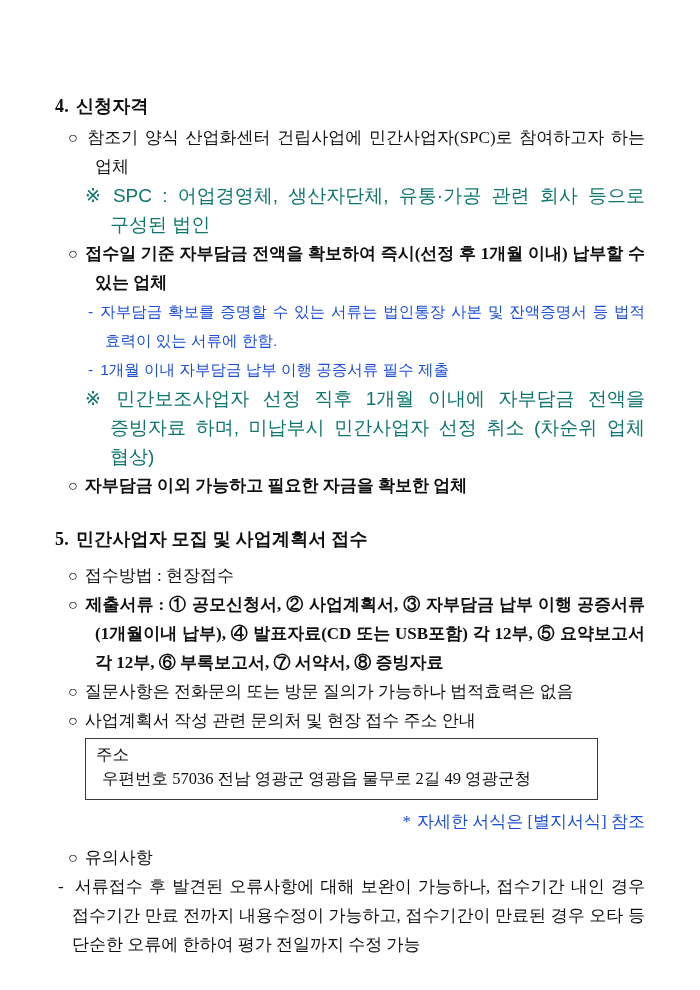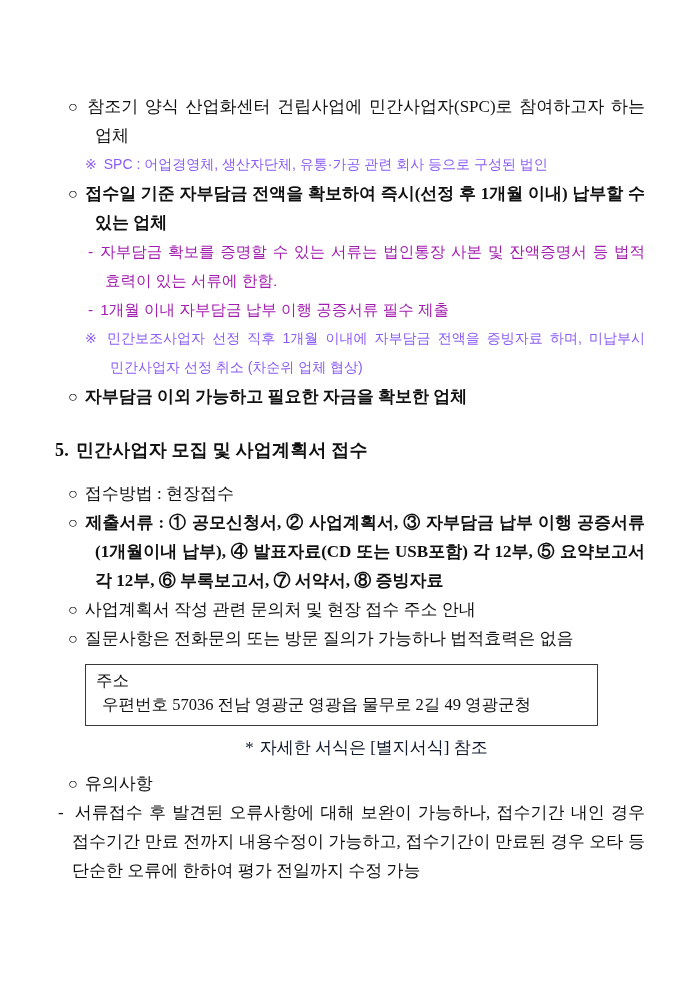--- a/index.html
+++ b/index.html
@@ -26,101 +26,102 @@
 
   
   .heading {
     font-size: 18px;
     font-weight: bold;
     text-align: left;
     letter-spacing: 0.2px;
   }
   .heading .marker { margin-right: 7px; }
   .heading-4 { margin-bottom: 2px; }
-  .heading-5 { margin-top: 25px; margin-bottom: 14px; }
+  .heading-5 { margin-top: 25px; margin-bottom: 7px; }
 
   
   .o-item { padding-left: 40px; text-indent: -27px; }
   .o-item .marker { margin-right: 7px; font-size: 16px; }
 
   
   .note-sans {
     padding-left: 55px;
     text-indent: -25px;
     font-family: "Liberation Sans", "DejaVu Sans", sans-serif;
-    font-size: 14px;
-    color: #8b5cf6;
+    font-size: 19px;
+    color: #0f766e;
   }
   .note-sans .marker { margin-right: 7px; }
 
   
   .dash-blue {
     padding-left: 50px;
     text-indent: -17px;
     font-family: "Liberation Sans", "DejaVu Sans", sans-serif;
     font-size: 15.5px;
-    color: #a21caf;
+    color: #1d4ed8;
   }
   .dash-blue .marker { margin-right: 7px; }
 
   
   .dash-plain { padding-left: 17px; text-indent: -14px; }
   .dash-plain .marker { margin-right: 11px; }
 
   
   .star-note {
     padding-left: 45px;
     text-indent: -12px;
-    color: #0f172a;
+    color: #1d4ed8;
     margin: 4px 0 7px 0;
-    text-align: center;
+    text-align: right;
     font-family: Liberation Serif, serif;
   }
   .star-note .marker { margin-right: 6px; }
 
   
   .seg-normal { font-weight: normal; }
   .seg-bold { font-weight: bold; }
   .seg-bold-underline {
     font-weight: bold;
     text-decoration: underline;
     text-underline-offset: 3px;
   }
 
   
   .info-box {
-    margin: 11px 0 7px 30px;
+    margin: 3px 0 7px 30px;
     width: 489px;
     border: 1px solid #3a3a3a;
     padding: 4px 12px 8px 10px;
     font-size: 16.5px;
     line-height: 24px;
     text-align: left;
     word-break: keep-all;
   }
   .box-line { white-space: nowrap; }
   .box-line + .box-line { padding-left: 6px; }
 </style>
 </head>
 <body>
 
 <div class="doc">
   <div>
+      <div class="block heading heading-4"><span class="marker">4.</span><span class="seg-bold">신청자격</span></div>
       <div class="block o-item"><span class="marker">○</span><span class="seg-normal">참조기 양식 산업화센터 건립사업에 민간사업자(SPC)로 참여하고자 하는 업체</span></div>
       <div class="block note-sans"><span class="marker">※</span><span class="seg-normal">SPC : 어업경영체, 생산자단체, 유통·가공 관련 회사 등으로 구성된 법인</span></div>
       <div class="block o-item"><span class="marker">○</span><span class="seg-bold">접수일 기준 자부담금 전액을 확보하여 즉시(선정 후 1개월 이내) 납부할 수 있는 업체</span></div>
       <div class="block dash-blue"><span class="marker">-</span><span class="seg-normal">자부담금 확보를 증명할 수 있는 서류는 법인통장 사본 및 잔액증명서 등 법적 효력이 있는 서류에 한함.</span></div>
       <div class="block dash-blue"><span class="marker">-</span><span class="seg-normal">1개월 이내 자부담금 납부 이행 공증서류 필수 제출</span></div>
       <div class="block note-sans"><span class="marker">※</span><span class="seg-normal">민간보조사업자 선정 직후 1개월 이내에 자부담금 전액을 증빙자료 하며, 미납부시 민간사업자 선정 취소 (차순위 업체 협상)</span></div>
       <div class="block o-item"><span class="marker">○</span><span class="seg-bold">자부담금 이외 가능하고 필요한 자금을 확보한 업체</span></div>
       <div class="block heading heading-5"><span class="marker">5.</span><span class="seg-bold">민간사업자 모집 및 사업계획서 접수</span></div>
       <div class="block o-item"><span class="marker">○</span><span class="seg-normal">접수방법 : 현장접수</span></div>
       <div class="block o-item"><span class="marker">○</span><span class="seg-bold">제출서류 : ① 공모신청서, ② 사업계획서, ③ 자부담금 납부 이행 공증서류(1개월이내 납부), ④ 발표자료(CD 또는 USB포함) 각 12부, ⑤ 요약보고서 각 12부, ⑥ 부록보고서, ⑦ 서약서, ⑧ 증빙자료</span></div>
+      <div class="block o-item"><span class="marker">○</span><span class="seg-normal">질문사항은 전화문의 또는 방문 질의가 가능하나 법적효력은 없음</span></div>
       <div class="block o-item"><span class="marker">○</span><span class="seg-normal">사업계획서 작성 관련 문의처 및 현장 접수 주소 안내</span></div>
-      <div class="block o-item"><span class="marker">○</span><span class="seg-normal">질문사항은 전화문의 또는 방문 질의가 가능하나 법적효력은 없음</span></div>
       <div class="info-box">
         <div class="box-line">주소</div>
         <div class="box-line">우편번호 57036   전남 영광군 영광읍 물무로 2길 49 영광군청</div>
       </div>
       <div class="block star-note"><span class="marker">*</span><span class="seg-normal">자세한 서식은 [별지서식] 참조</span></div>
       <div class="block o-item"><span class="marker">○</span><span class="seg-normal">유의사항</span></div>
       <div class="block dash-plain"><span class="marker">-</span><span class="seg-normal">서류접수 후 발견된 오류사항에 대해 보완이 가능하나, 접수기간 내인 경우 접수기간 만료 전까지 내용수정이 가능하고, 접수기간이 만료된 경우 오타 등 단순한 오류에 한하여 평가 전일까지 수정 가능</span></div>
     </div>
 </div>
 

